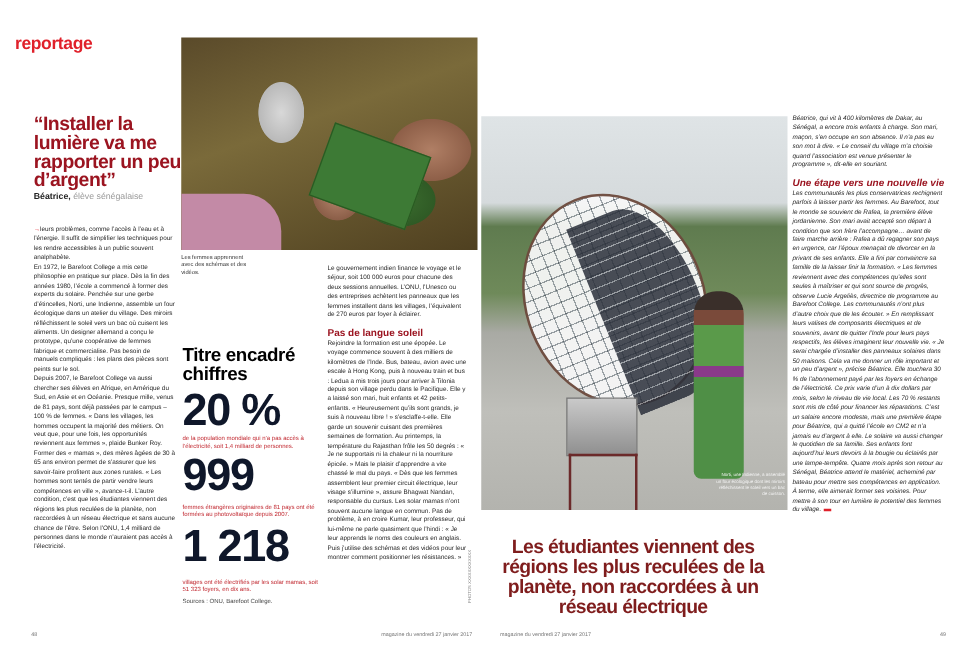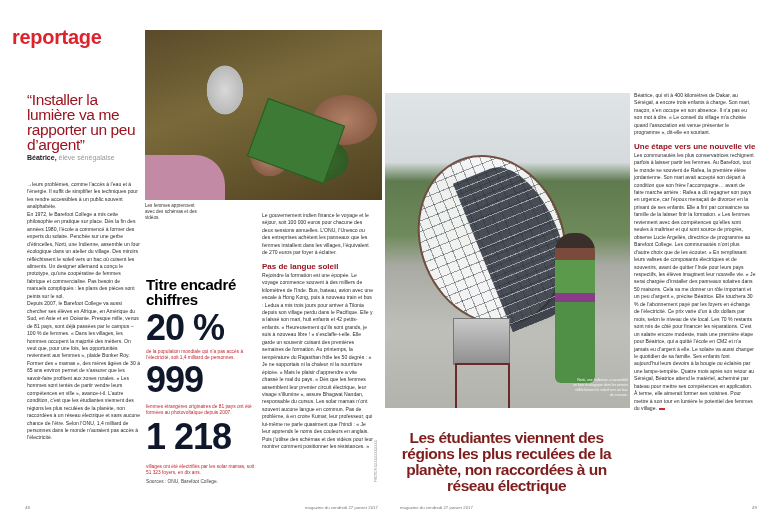--- a/index.html
+++ b/index.html
@@ -1,19 +1,19 @@
 <!DOCTYPE html>
 <html><head>
 <meta charset="utf-8">
 <style>
   html,body{margin:0;padding:0;background:#fff;}
   body{width:770px;height:519px;position:relative;overflow:hidden;font-family:"Liberation Sans",sans-serif;color:#222;}
   .abs{position:absolute;}
-  .section-label{left:12px;top:26px;font-size:20px;font-weight:bold;color:#e0202a;letter-spacing:-0.3px;}
-  .quote{left:27px;top:92px;width:120px;font-size:15.5px;line-height:15px;font-weight:normal;color:#9b1420;letter-spacing:-0.4px;}
+  .section-label{left:12px;top:26px;font-size:14px;font-weight:bold;color:#e0202a;letter-spacing:-0.3px;}
+  .quote{left:27px;top:92px;width:120px;font-size:15.5px;line-height:15px;font-weight:bold;color:#9b1420;letter-spacing:-0.4px;}
   .quote-attr{left:27px;top:154px;font-size:7px;color:#999;}
   .quote-attr b{color:#222;}
   .body{font-size:5.1px;line-height:7.45px;color:#2a2a2a;}
   .body p{margin:0;}
   .sub{font-size:8px;line-height:9px;font-weight:bold;color:#9b1420;margin:5px 0 1px 0;}
   .arrow{color:#e0202a;}
   .photo1{left:145px;top:30px;width:237px;height:170px;overflow:hidden;
     background:
       radial-gradient(ellipse 30px 40px at 80px 60px,#d8d8d8 0%,#b9b9b9 60%,transparent 62%),
       radial-gradient(ellipse 40px 30px at 175px 130px,#3b6d2f 0%,#2f5a25 70%,transparent 72%),
@@ -88,21 +88,21 @@
   <div class="mirror-dark"></div>
   <div class="box"></div>
   <div class="stand"></div>
   <div class="woman"></div>
 </div>
 <div class="abs caption2">Norti, une Indienne, a assemblé un four écologique dont les miroirs réfléchissent le soleil vers un bac de cuisson.</div>
 <div class="abs photo-credit">PHOTOS XXXXXXXXXXXX</div>
 
 <div class="abs headline">Les étudiantes viennent des régions les plus reculées de la planète, non raccordées à un réseau électrique</div>
 
-<div class="abs body" style="left:634px;top:92px;width:122px;">
+<div class="abs body" style="left:634px;top:92px;width:122px;font-style:italic;">
   <p>Béatrice, qui vit à 400 kilomètres de Dakar, au Sénégal, a encore trois enfants à charge. Son mari, maçon, s’en occupe en son absence. Il n’a pas eu son mot à dire. « Le conseil du village m’a choisie quand l’association est venue présenter le programme », dit-elle en souriant.</p>
   <div class="sub">Une étape vers une nouvelle vie</div>
   <p><span>Les communautés les plus conservatrices rechignent parfois à laisser partir les femmes. Au Barefoot, tout le monde se souvient de Rafea, la première élève jordanienne. Son mari avait accepté son départ à condition que son frère l’accompagne… avant de faire marche arrière : Rafea a dû regagner son pays en urgence, car l’époux menaçait de divorcer en la privant de ses enfants. Elle a fini par convaincre sa famille de la laisser finir la formation. « Les femmes reviennent avec des compétences qu’elles sont seules à maîtriser et qui sont source de progrès, observe Lucie Argeliès, directrice de programme au Barefoot College. Les communautés n’ont plus d’autre choix que de les écouter. » En remplissant leurs valises de composants électriques et de souvenirs, avant de quitter l’Inde pour leurs pays respectifs, les élèves imaginent leur nouvelle vie. « Je serai chargée d’installer des panneaux solaires dans 50 maisons. Cela va me donner un rôle important et un peu d’argent », précise Béatrice. Elle touchera 30 % de l’abonnement payé par les foyers en échange de l’électricité. Ce prix varie d’un à dix dollars par mois, selon le niveau de vie local. Les 70 % restants sont mis de côté pour financer les réparations. C’est un salaire encore modeste, mais une première étape pour Béatrice, qui a quitté l’école en CM2 et n’a jamais eu d’argent à elle. Le solaire va aussi changer le quotidien de sa famille. Ses enfants font aujourd’hui leurs devoirs à la bougie ou éclairés par une lampe-tempête. Quatre mois après son retour au Sénégal, Béatrice attend le matériel, acheminé par bateau pour mettre ses compétences en application. À terme, elle aimerait former ses voisines. Pour mettre à son tour en lumière le potentiel des femmes du village.</span><span class="endmark"></span></p>
 </div>
 
 <div class="abs footer" style="left:25px;top:505px;">48</div>
 <div class="abs footer" style="left:305px;top:505px;">magazine du vendredi 27 janvier 2017</div>
 <div class="abs footer" style="left:400px;top:505px;">magazine du vendredi 27 janvier 2017</div>
 <div class="abs footer" style="left:752px;top:505px;">49</div>
 

